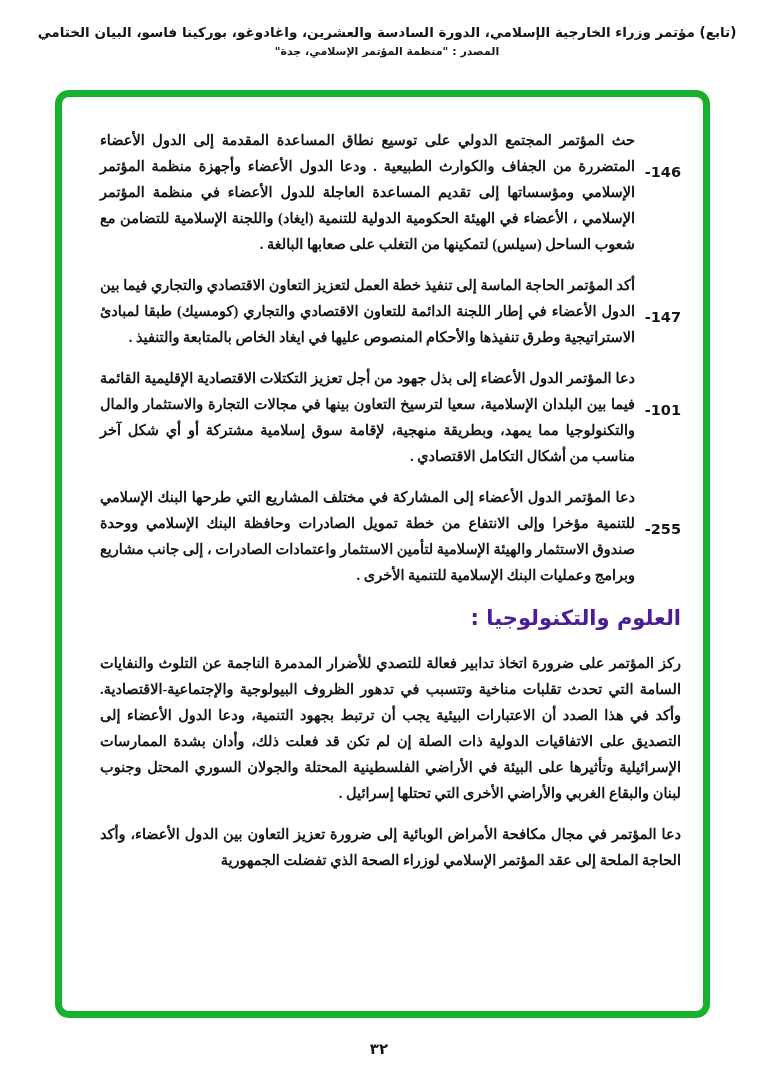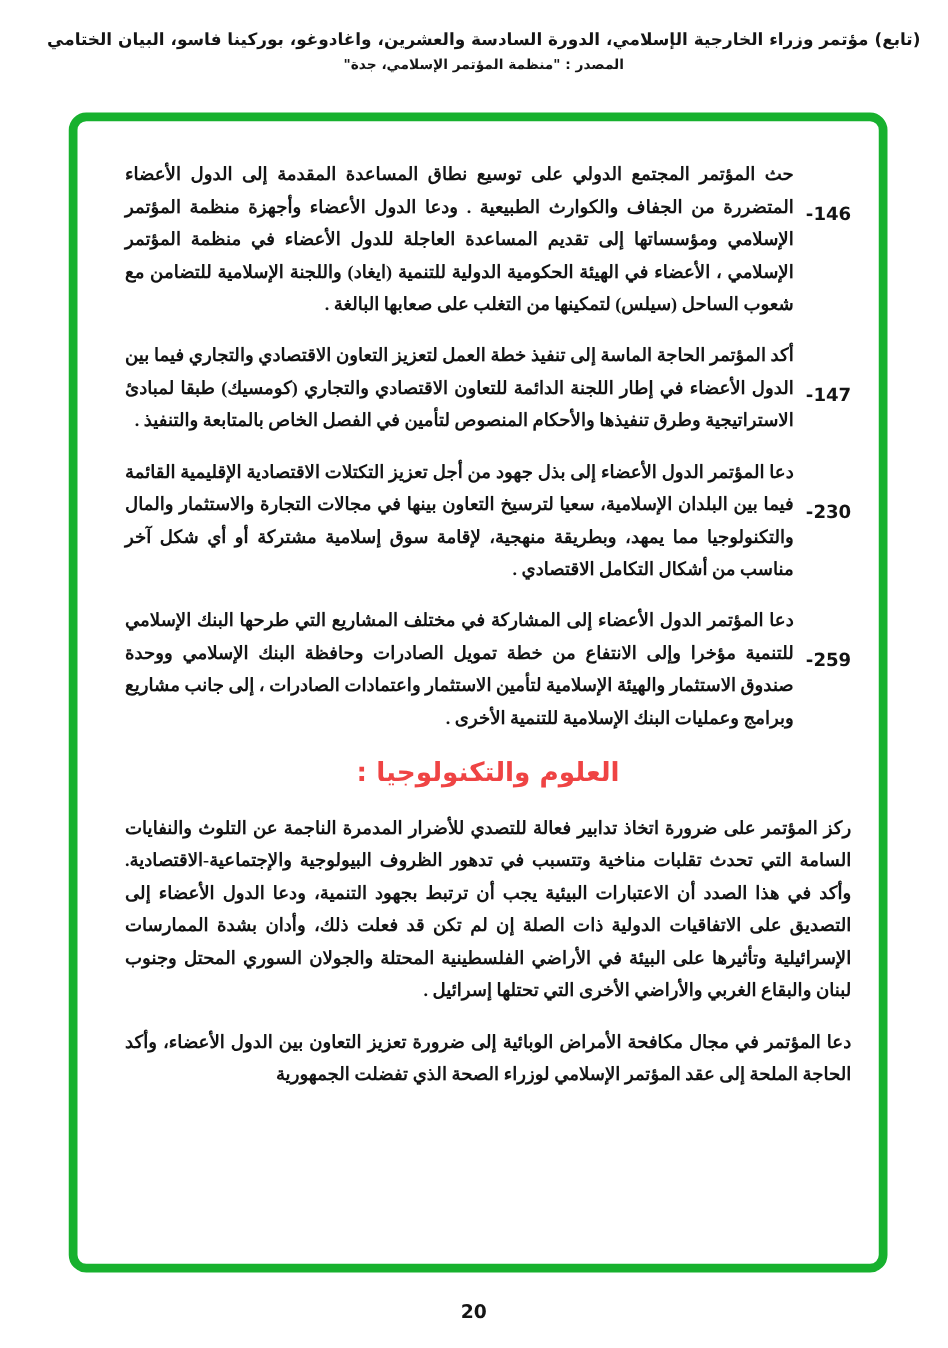--- a/index.html
+++ b/index.html
@@ -63,24 +63,24 @@
   .para .pbody {
     flex: 1 1 auto;
     text-align: justify;
     text-justify: inter-word;
     font-family: Liberation Serif, serif;
   }
 
   
   .section-heading {
     direction: rtl;
-    text-align: center;
+    text-align: right;
     font-size: 21px;
     font-weight: bold;
-    color: #ef4444;
+    color: #4c1d95;
     margin: 18px 0 20px;
     letter-spacing: 0.5px;
   }
 
   
   .page-number {
     position: absolute;
     bottom: 20px;
     left: 0;
     right: 0;
@@ -99,38 +99,38 @@
 
 <div class="content-frame" style="border-color: rgb(23, 177, 46);">
 
   <div class="para">
     <span class="pnum">146-</span>
     <span class="pbody">حث المؤتمر المجتمع الدولي على توسيع نطاق المساعدة المقدمة إلى الدول الأعضاء المتضررة من الجفاف والكوارث الطبيعية . ودعا الدول الأعضاء وأجهزة منظمة المؤتمر الإسلامي ومؤسساتها إلى تقديم المساعدة العاجلة للدول الأعضاء في منظمة المؤتمر الإسلامي ، الأعضاء في الهيئة الحكومية الدولية للتنمية (ايغاد) واللجنة الإسلامية للتضامن مع شعوب الساحل (سيلس) لتمكينها من التغلب على صعابها البالغة .</span>
   </div>
 
   <div class="para">
     <span class="pnum">147-</span>
-    <span class="pbody">أكد المؤتمر الحاجة الماسة إلى تنفيذ خطة العمل لتعزيز التعاون الاقتصادي والتجاري فيما بين الدول الأعضاء في إطار اللجنة الدائمة للتعاون الاقتصادي والتجاري (كومسيك) طبقا لمبادئ الاستراتيجية وطرق تنفيذها والأحكام المنصوص لتأمين في الفصل الخاص بالمتابعة والتنفيذ .</span>
+    <span class="pbody">أكد المؤتمر الحاجة الماسة إلى تنفيذ خطة العمل لتعزيز التعاون الاقتصادي والتجاري فيما بين الدول الأعضاء في إطار اللجنة الدائمة للتعاون الاقتصادي والتجاري (كومسيك) طبقا لمبادئ الاستراتيجية وطرق تنفيذها والأحكام المنصوص عليها في ايغاد الخاص بالمتابعة والتنفيذ .</span>
   </div>
 
   <div class="para">
-    <span class="pnum">230-</span>
+    <span class="pnum">101-</span>
     <span class="pbody">دعا المؤتمر الدول الأعضاء إلى بذل جهود من أجل تعزيز التكتلات الاقتصادية الإقليمية القائمة فيما بين البلدان الإسلامية، سعيا لترسيخ التعاون بينها في مجالات التجارة والاستثمار والمال والتكنولوجيا مما يمهد، وبطريقة منهجية، لإقامة سوق إسلامية مشتركة أو أي شكل آخر مناسب من أشكال التكامل الاقتصادي .</span>
   </div>
 
   <div class="para">
-    <span class="pnum">259-</span>
+    <span class="pnum">255-</span>
     <span class="pbody">دعا المؤتمر الدول الأعضاء إلى المشاركة في مختلف المشاريع التي طرحها البنك الإسلامي للتنمية مؤخرا وإلى الانتفاع من خطة تمويل الصادرات وحافظة البنك الإسلامي ووحدة صندوق الاستثمار والهيئة الإسلامية لتأمين الاستثمار واعتمادات الصادرات ، إلى جانب مشاريع وبرامج وعمليات البنك الإسلامية للتنمية الأخرى .</span>
   </div>
 
   <div class="section-heading">العلوم والتكنولوجيا :</div>
 
   <div class="para">
     <span class="pbody">ركز المؤتمر على ضرورة اتخاذ تدابير فعالة للتصدي للأضرار المدمرة الناجمة عن التلوث والنفايات السامة التي تحدث تقلبات مناخية وتتسبب في تدهور الظروف البيولوجية والإجتماعية-الاقتصادية. وأكد في هذا الصدد أن الاعتبارات البيئية يجب أن ترتبط بجهود التنمية، ودعا الدول الأعضاء إلى التصديق على الاتفاقيات الدولية ذات الصلة إن لم تكن قد فعلت ذلك، وأدان بشدة الممارسات الإسرائيلية وتأثيرها على البيئة في الأراضي الفلسطينية المحتلة والجولان السوري المحتل وجنوب لبنان والبقاع الغربي والأراضي الأخرى التي تحتلها إسرائيل .</span>
   </div>
 
   <div class="para">
     <span class="pbody">دعا المؤتمر في مجال مكافحة الأمراض الوبائية إلى ضرورة تعزيز التعاون بين الدول الأعضاء، وأكد الحاجة الملحة إلى عقد المؤتمر الإسلامي لوزراء الصحة الذي تفضلت الجمهورية</span>
   </div>
 
 </div>
 
-<div class="page-number">20</div>
+<div class="page-number">٣٢</div>
 
 </body></html>

